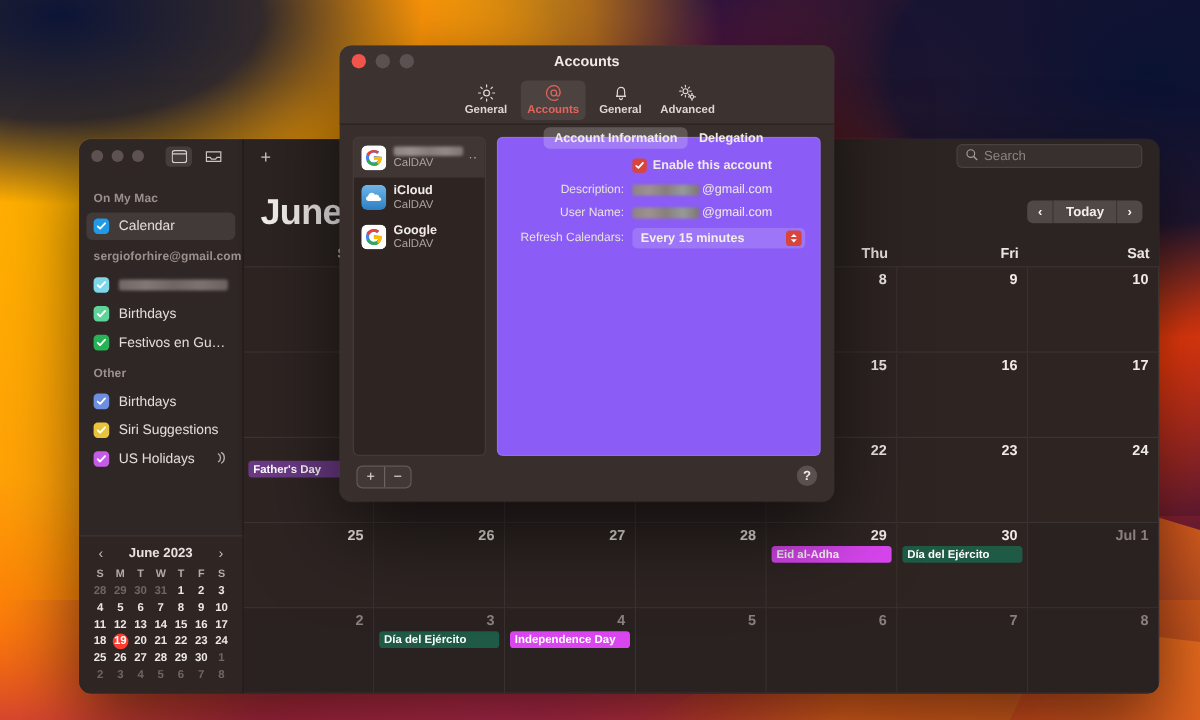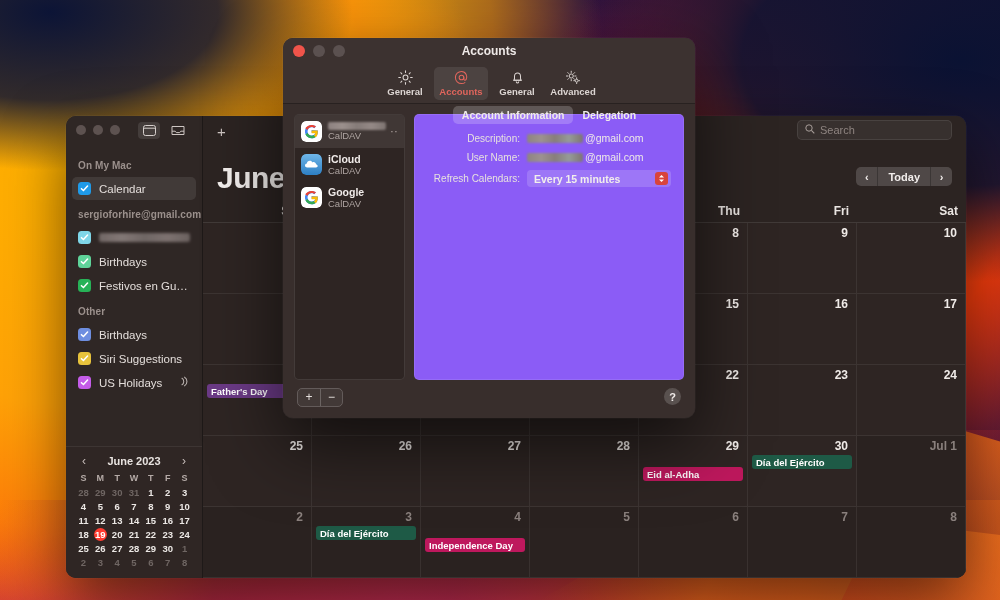--- a/index.html
+++ b/index.html
@@ -212,21 +212,21 @@
   .events { padding: 2px 4px 0 4px; display: flex; flex-direction: column; gap: 2px; }
   .ev {
     font-size: 9.5px; font-weight: 600; color: #ffffff;
     border-radius: 3px; padding: 1.5px 4px;
     white-space: nowrap; overflow: hidden; text-overflow: ellipsis;
     line-height: 11px;
   }
   .ev.purple { background: #6b3a86; }
   .ev.purple-dim { background: #5c3370; color: #cfc2d6; }
   .ev.green { background: #1e5a46; }
-  .ev.violet { background: #be185d; margin-top: 12px; }
+  .ev.violet { background: #d946ef; }
 
   
   #accounts-window {
     position: absolute; left: 283px; top: 38px;
     width: 412px; height: 380px;
     background: #382e2c;
     border-radius: 10px;
     box-shadow: 0 26px 70px rgba(0,0,0,0.62), 0 0 0 0.5px rgba(255,255,255,0.09);
     overflow: hidden;
     display: flex; flex-direction: column;
@@ -797,20 +797,28 @@
               <div class="acc-sub">CalDAV</div>
             </div>
           </div>
         </div>
       <div id="acc-detail">
         <div id="acc-tabs">
             <div class="seg active">Account Information</div>
             <div class="seg">Delegation</div>
           </div>
 
+        <div class="enable-row">
+          <span class="cbx-red">
+            <svg viewBox="0 0 10 10">
+                <path d="M1.5 5.2 L3.8 7.4 L8.5 2.2" fill="none" stroke="#fff" stroke-width="1.8" stroke-linecap="round" stroke-linejoin="round"></path>
+              </svg>
+          </span>
+          <span class="enable-label">Enable this account</span>
+        </div>
 
         <div class="form-row">
           <div class="form-label">Description:</div>
           <div class="val-wrap">
             <div class="val-redacted"></div>
             <div class="val-text">@gmail.com</div>
           </div>
         </div>
 
         <div class="form-row">

